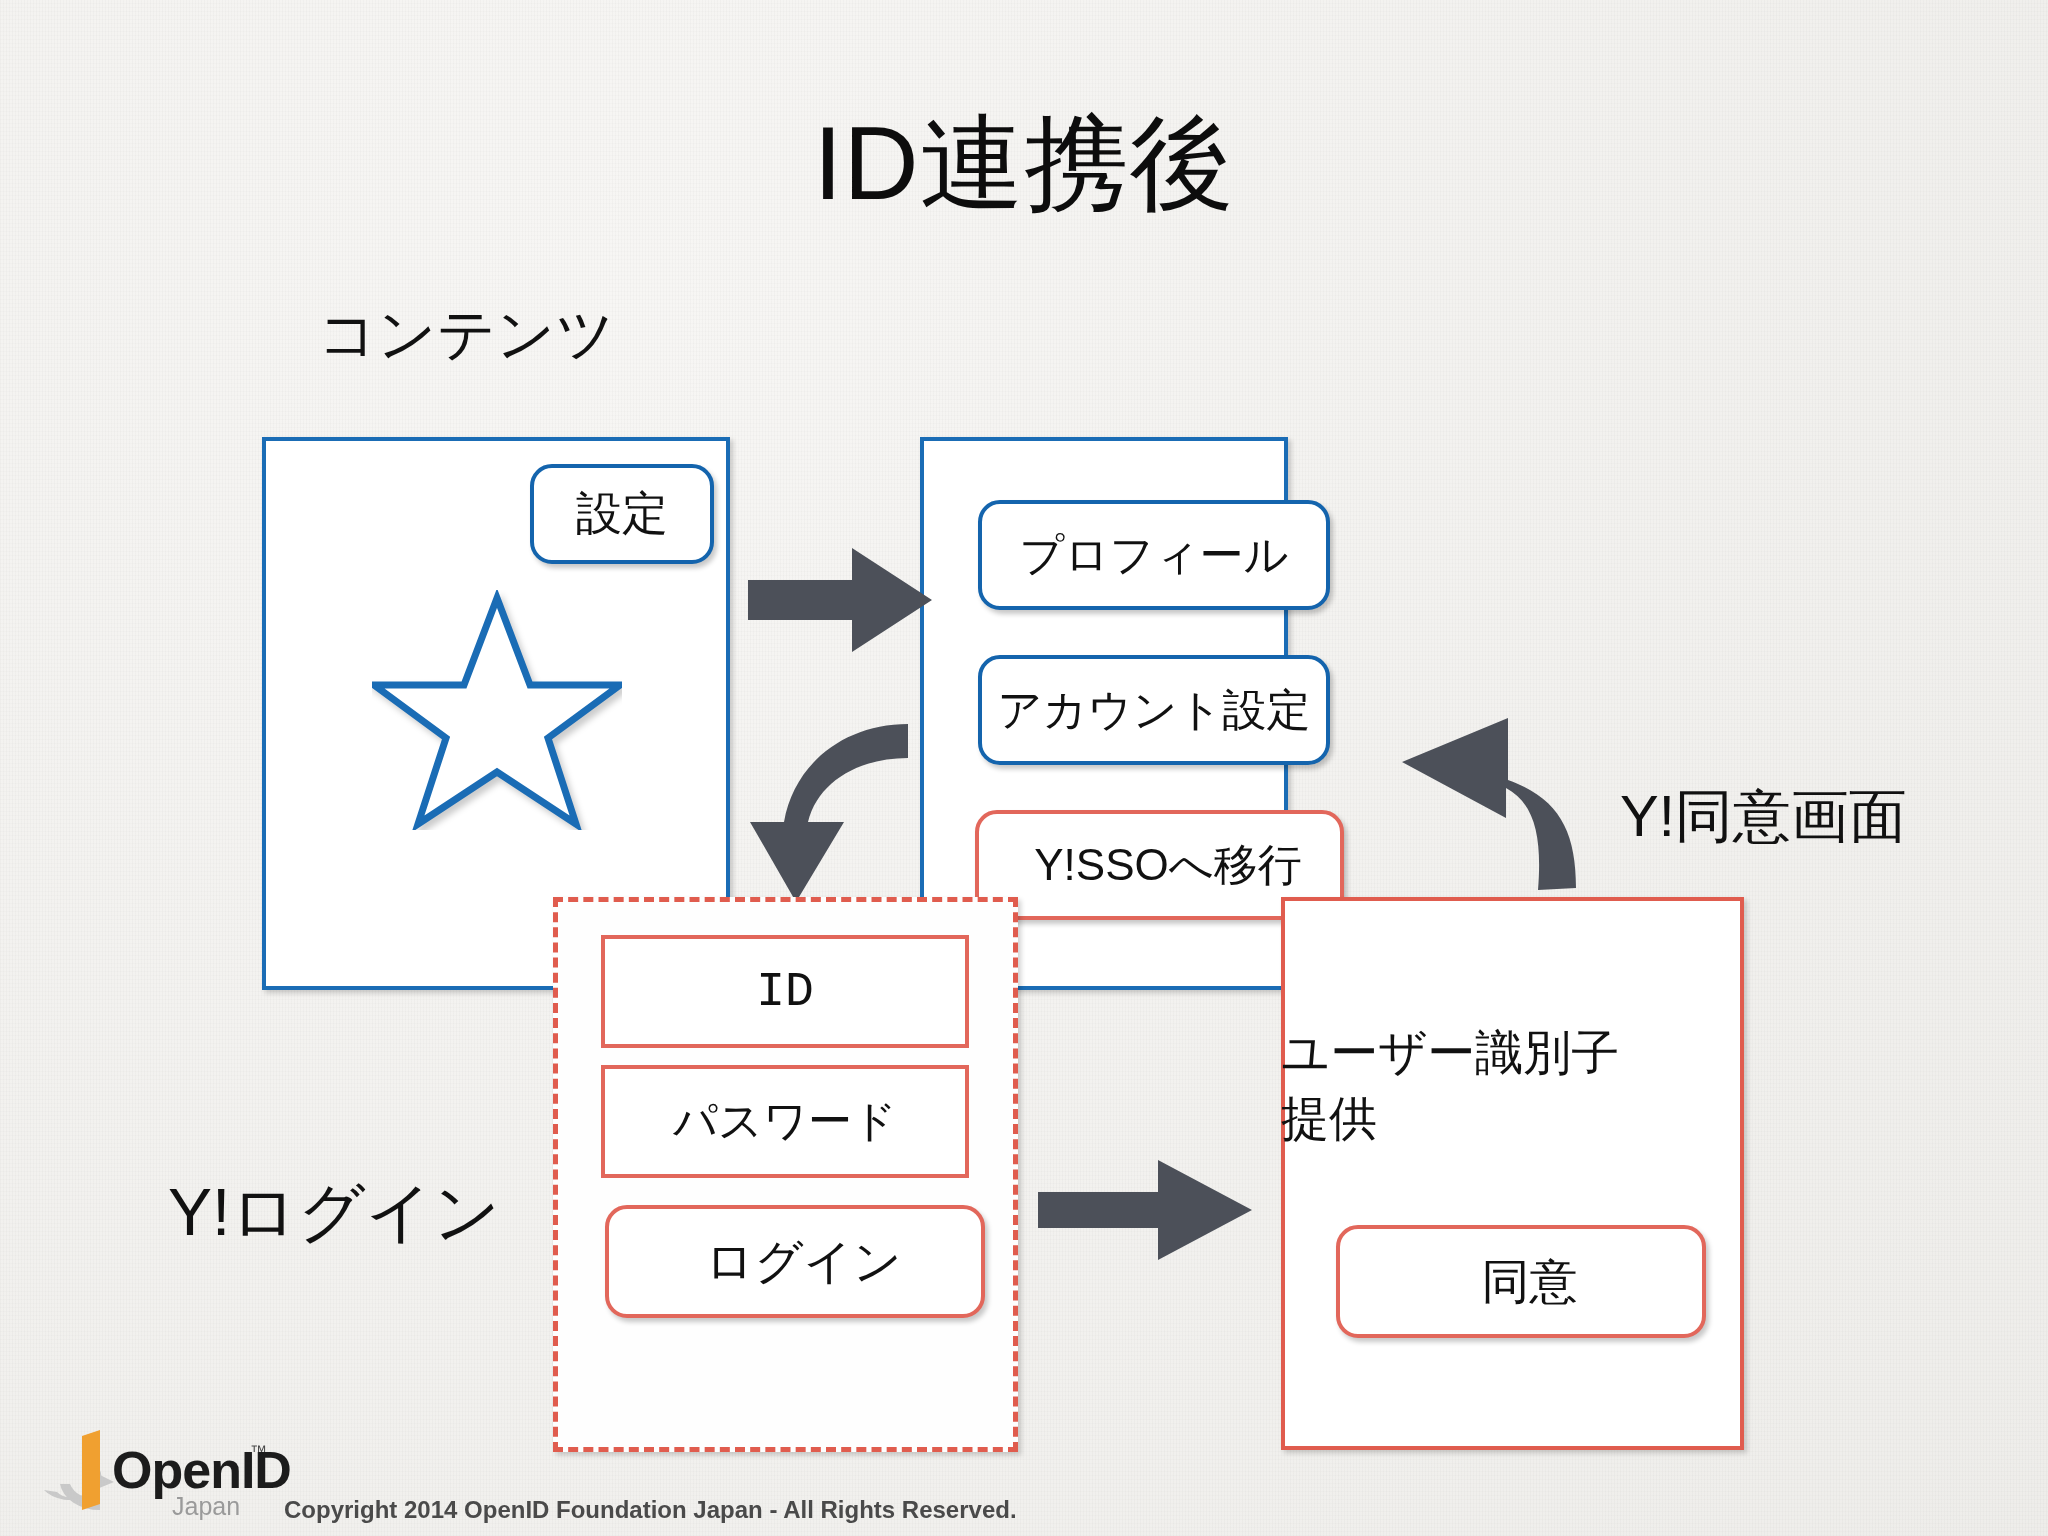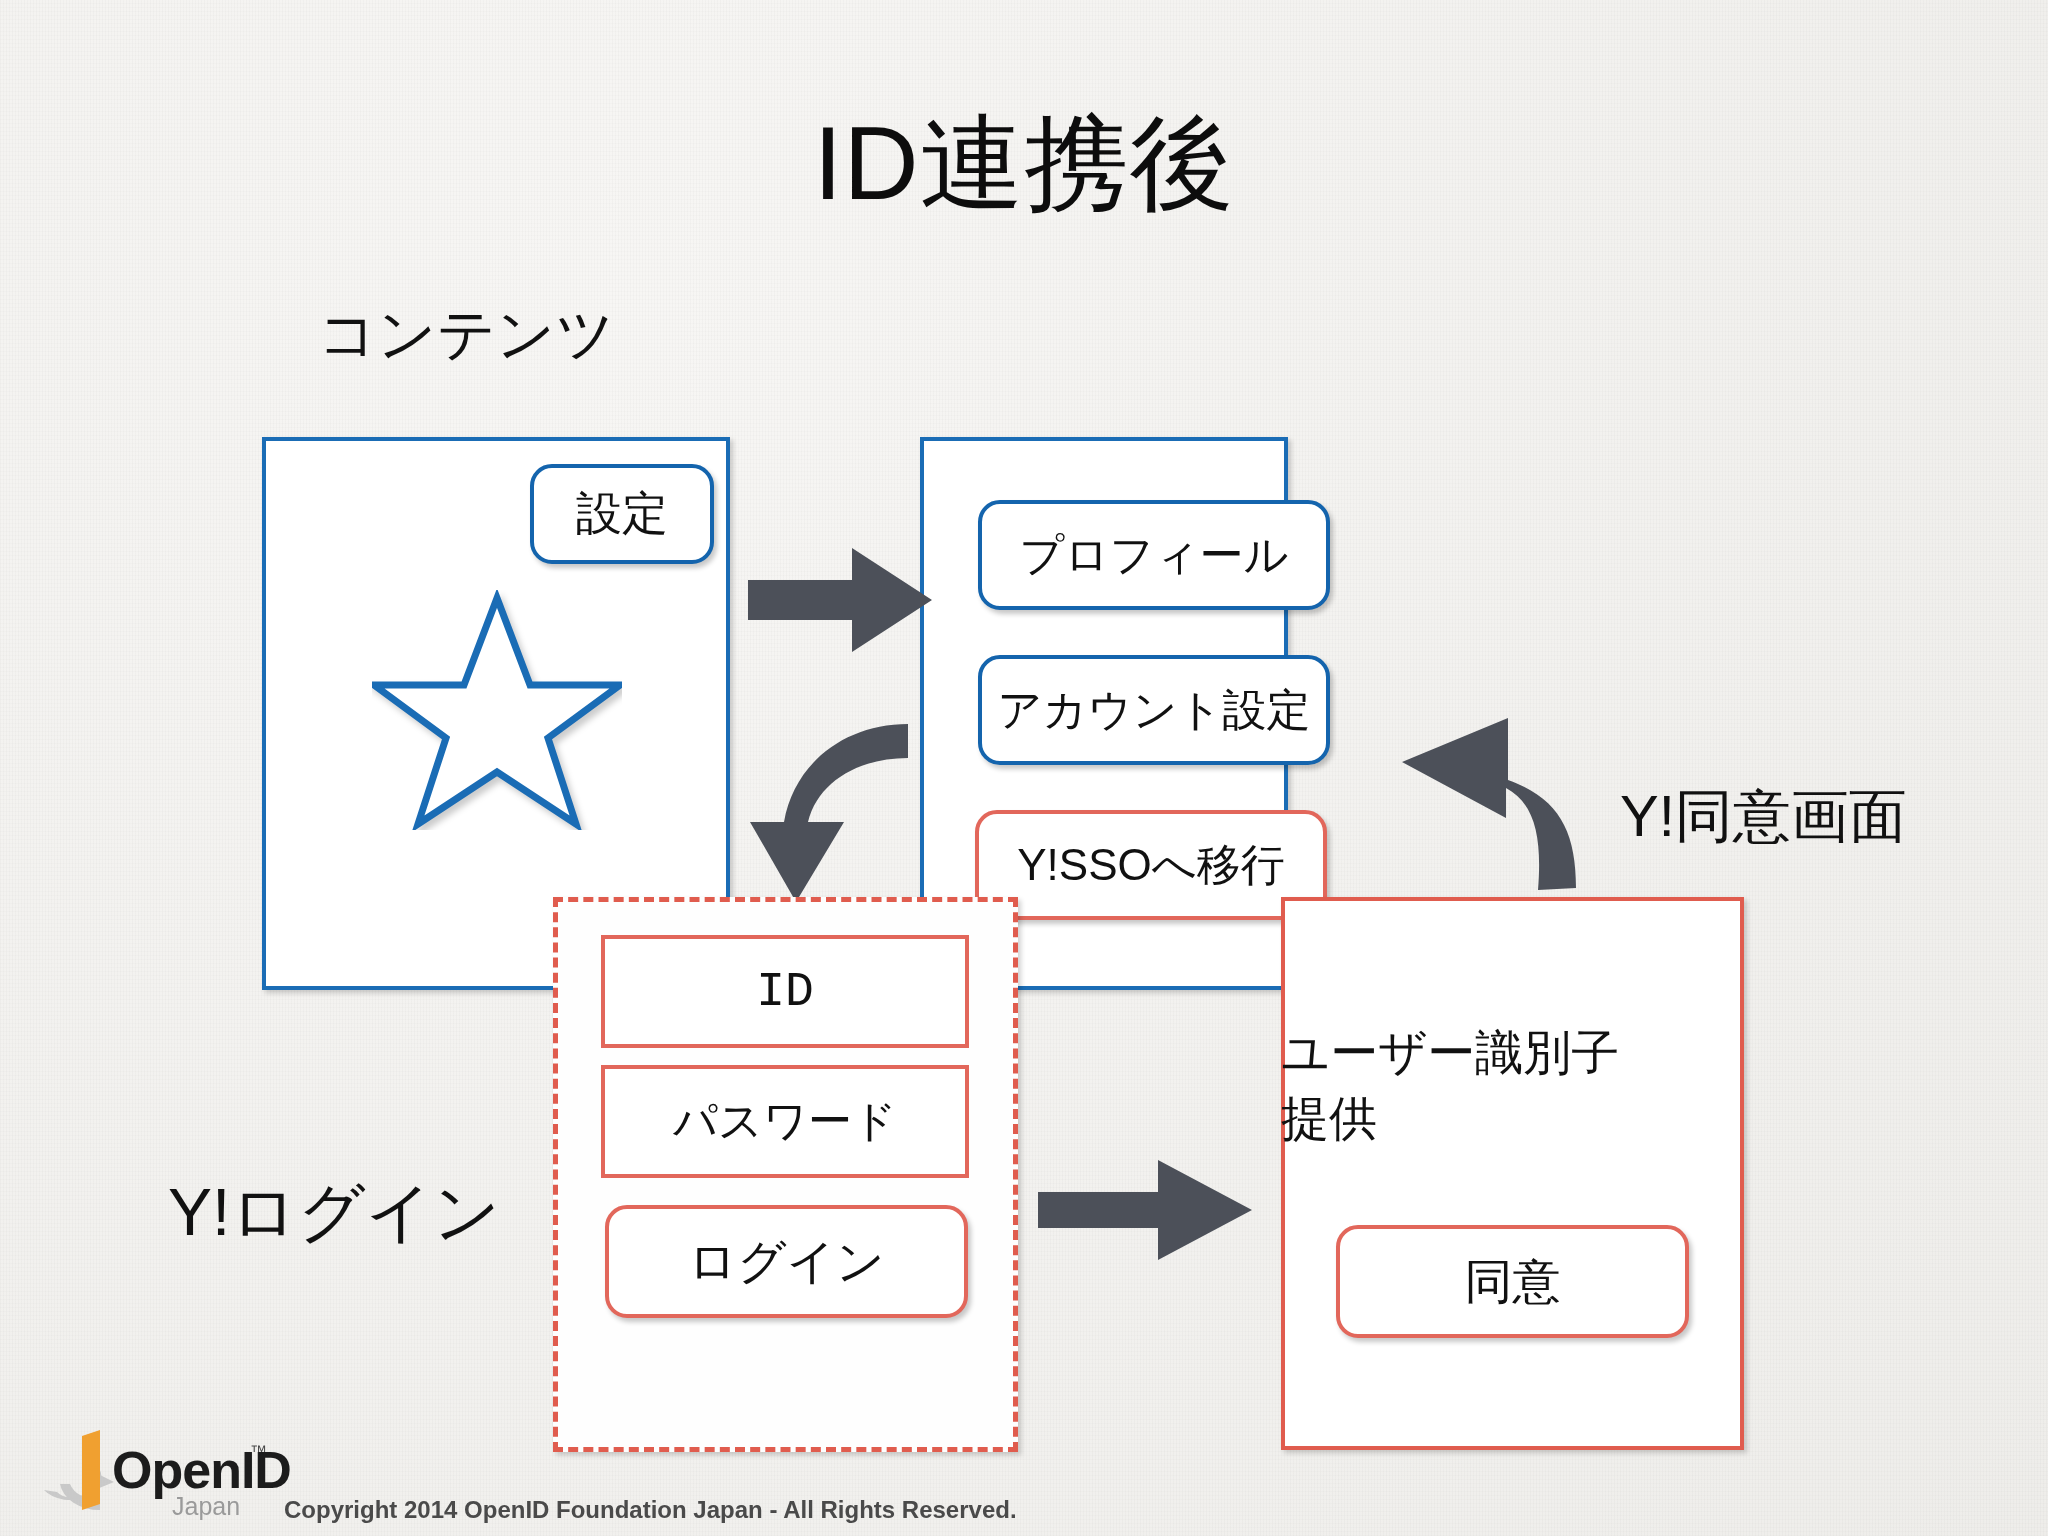--- a/index.html
+++ b/index.html
@@ -92,21 +92,21 @@
     background: #fff;
     border-radius: 22px;
     display: flex;
     align-items: center;
     justify-content: center;
     box-shadow: 3px 4px 5px rgba(0,0,0,0.22);
     color: #111;
     white-space: nowrap;
   }
   .btn.blue { border: 4px solid #1464ad; }
-  .btn.red  { border: 4px solid #e2675b; }
+  .btn.red  { border: 4px solid #e2675b; padding-left: 17px; }
 
   
   #btn-settings {
     left: 530px; top: 464px;
     width: 176px; height: 92px;
     font-size: 46px;
     z-index: 4;
   }
 
   

